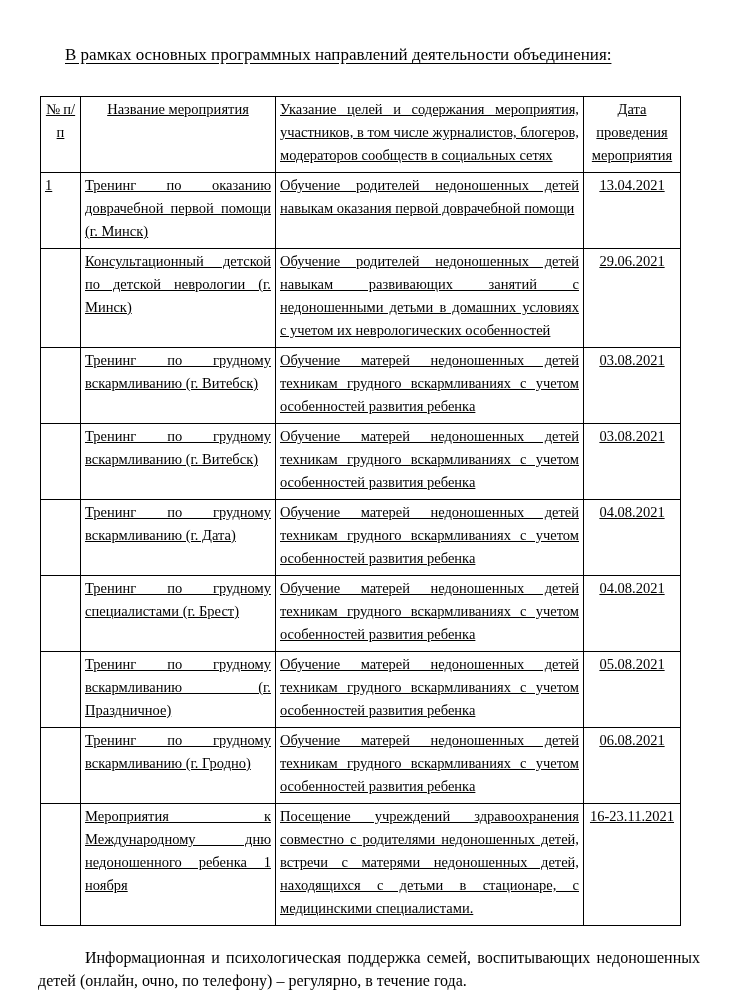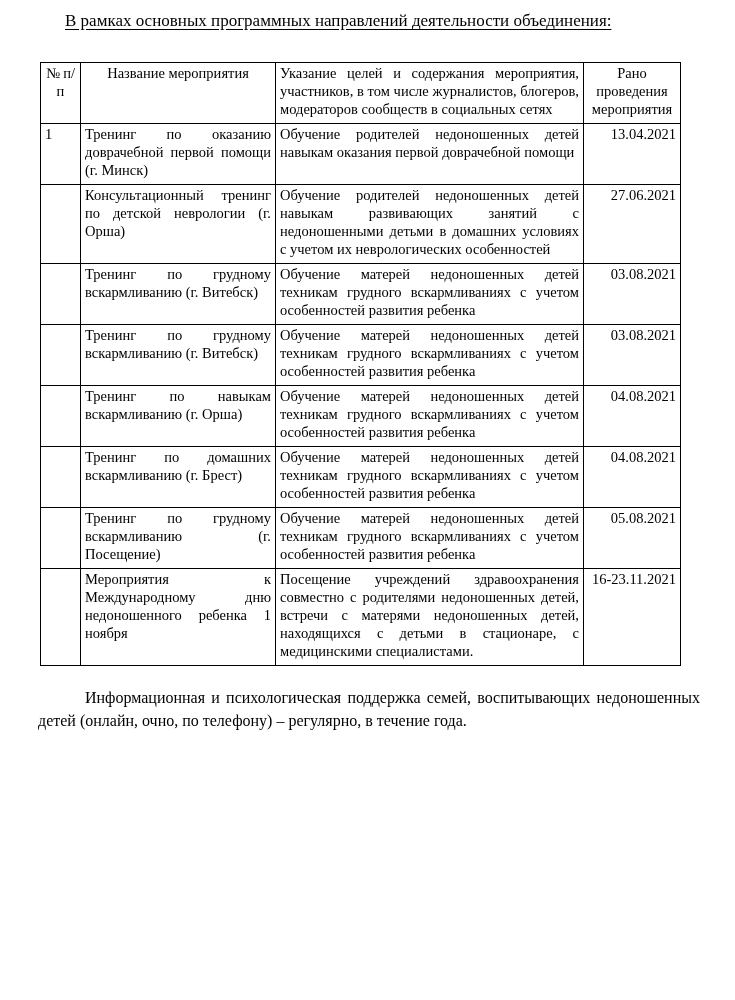--- a/index.html
+++ b/index.html
@@ -12,20 +12,21 @@
     height: 1000px;
     font-family: "Liberation Serif", "DejaVu Serif", serif;
     color: #000000;
     overflow: hidden;
   }
   .page {
     box-sizing: border-box;
     width: 735px;
     height: 728px;
     padding: 10px 35px 4px 38px;
+    margin-top: 34px;
   }
   .doc-title {
     margin: 0;
     font-size: 17px;
     line-height: 22px;
     text-indent: 27px;
     text-align: left;
   }
   .doc-title .underlined {
     text-decoration: underline;
@@ -36,30 +37,31 @@
     table-layout: fixed;
     width: 640px;
     margin: 30px 0 0 2px;
     font-size: 14.5px;
   }
   table.events th,
   table.events td {
     border: 1.5px solid #000000;
     vertical-align: top;
     padding: 1px 4px 5px 4px;
-    line-height: 18px;
+    line-height: 23px;
     font-weight: normal;
     word-wrap: break-word;
+    text-decoration: underline;
   }
   th.h-center { text-align: center; }
   th.h-desc   { text-align: justify; }
   td.c-num    { text-align: left; padding-left: 5px; }
   td.c-name   { text-align: justify; }
   td.c-desc   { text-align: justify; }
-  td.c-date   { text-align: right; white-space: nowrap; padding-left: 3px; padding-right: 1px; }
+  td.c-date   { text-align: center; white-space: nowrap; padding-left: 3px; padding-right: 1px; }
   .footer-par {
     margin: 20px 0 0 0;
     font-size: 16px;
     line-height: 23px;
     text-align: justify;
     text-indent: 47px;
   }
 </style>
 </head>
 <body>
@@ -73,75 +75,81 @@
       <col style="width:40px">
       <col style="width:195px">
       <col style="width:308px">
       <col style="width:97px">
     </colgroup>
     <thead>
       <tr>
         <th class="h-center">№ п/п</th>
         <th class="h-center">Название мероприятия</th>
         <th class="h-desc">Указание целей и содержания мероприятия, участников, в том числе журналистов, блогеров, модераторов сообществ в социальных сетях</th>
-        <th class="h-center">Рано проведения мероприятия</th>
+        <th class="h-center">Дата проведения мероприятия</th>
       </tr>
     </thead>
     <tbody>
   <tr>
     <td class="c-num">1</td>
     <td class="c-name">Тренинг по оказанию доврачебной первой помощи (г. Минск)</td>
     <td class="c-desc">Обучение родителей недоношенных детей навыкам оказания первой доврачебной помощи</td>
     <td class="c-date">13.04.2021</td>
   </tr>
 
 
   <tr>
     <td class="c-num"></td>
-    <td class="c-name">Консультационный тренинг по детской неврологии (г. Орша)</td>
+    <td class="c-name">Консультационный детской по детской неврологии (г. Минск)</td>
     <td class="c-desc">Обучение родителей недоношенных детей навыкам развивающих занятий с недоношенными детьми в домашних условиях с учетом их неврологических особенностей</td>
-    <td class="c-date">27.06.2021</td>
+    <td class="c-date">29.06.2021</td>
   </tr>
 
   <tr>
     <td class="c-num"></td>
     <td class="c-name">Тренинг по грудному вскармливанию (г. Витебск)</td>
     <td class="c-desc">Обучение матерей недоношенных детей техникам грудного вскармливаниях с учетом особенностей развития ребенка</td>
     <td class="c-date">03.08.2021</td>
   </tr>
 
   <tr>
     <td class="c-num"></td>
     <td class="c-name">Тренинг по грудному вскармливанию (г. Витебск)</td>
     <td class="c-desc">Обучение матерей недоношенных детей техникам грудного вскармливаниях с учетом особенностей развития ребенка</td>
     <td class="c-date">03.08.2021</td>
   </tr>
 
   <tr>
     <td class="c-num"></td>
-    <td class="c-name">Тренинг по навыкам вскармливанию (г. Орша)</td>
+    <td class="c-name">Тренинг по грудному вскармливанию (г. Дата)</td>
     <td class="c-desc">Обучение матерей недоношенных детей техникам грудного вскармливаниях с учетом особенностей развития ребенка</td>
     <td class="c-date">04.08.2021</td>
   </tr>
 
   <tr>
     <td class="c-num"></td>
-    <td class="c-name">Тренинг по домашних вскармливанию (г. Брест)</td>
+    <td class="c-name">Тренинг по грудному специалистами (г. Брест)</td>
     <td class="c-desc">Обучение матерей недоношенных детей техникам грудного вскармливаниях с учетом особенностей развития ребенка</td>
     <td class="c-date">04.08.2021</td>
   </tr>
 
   <tr>
     <td class="c-num"></td>
-    <td class="c-name">Тренинг по грудному вскармливанию (г. Посещение)</td>
+    <td class="c-name">Тренинг по грудному вскармливанию (г. Праздничное)</td>
     <td class="c-desc">Обучение матерей недоношенных детей техникам грудного вскармливаниях с учетом особенностей развития ребенка</td>
     <td class="c-date">05.08.2021</td>
   </tr>
 
 
+  <tr>
+    <td class="c-num"></td>
+    <td class="c-name">Тренинг по грудному вскармливанию (г. Гродно)</td>
+    <td class="c-desc">Обучение матерей недоношенных детей техникам грудного вскармливаниях с учетом особенностей развития ребенка</td>
+    <td class="c-date">06.08.2021</td>
+  </tr>
 
   <tr>
     <td class="c-num"></td>
     <td class="c-name">Мероприятия к Международному дню недоношенного ребенка 1 ноября</td>
     <td class="c-desc">Посещение учреждений здравоохранения совместно с родителями недоношенных детей, встречи с матерями недоношенных детей, находящихся с детьми в стационаре, с медицинскими специалистами.</td>
     <td class="c-date">16-23.11.2021</td>
   </tr>
 </tbody>
   </table>
 

